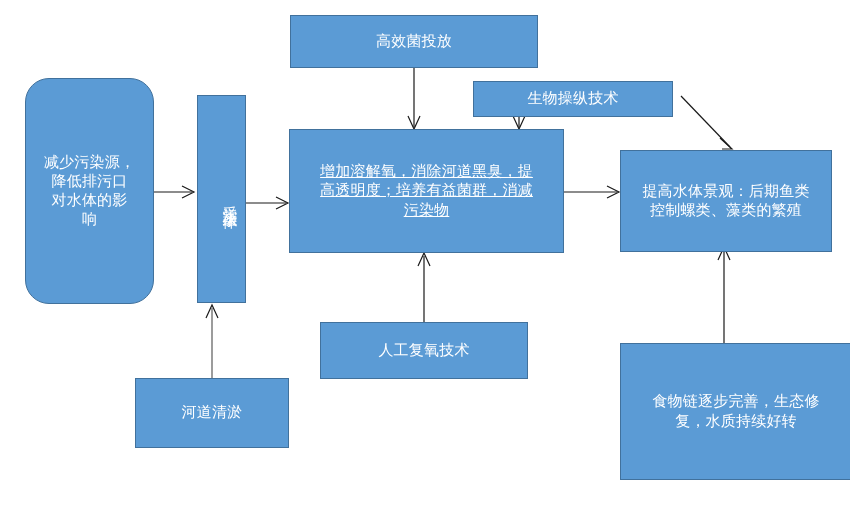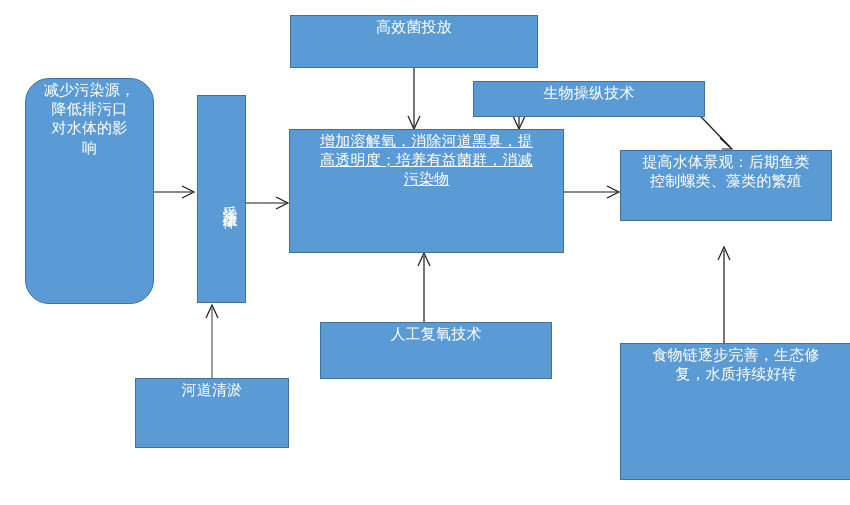--- a/index.html
+++ b/index.html
@@ -17,20 +17,21 @@
     background: #ffffff;
     overflow: hidden;
   }
   .node {
     position: absolute;
     box-sizing: border-box;
     background: #5B9BD5;
     border: 1px solid #41719C;
     color: #FFFFFF;
     display: flex;
+    align-items: center;
     justify-content: center;
     text-align: center;
     line-height: 1.28;
     font-size: 15px;
     font-family: "Liberation Serif", "DejaVu Serif", serif;
     padding: 2px 6px;
     letter-spacing: 0.2px;
   }
   .node .txt {
     display: block;
@@ -131,36 +132,36 @@
   </div>
 
   <div class="node vertical" style="left:197px; top:95px; width:49px; height:208px;">
     <span class="txt">受污染水体</span>
   </div>
 
   <div class="node" style="left:290px; top:15px; width:248px; height:53px;">
     <span class="txt">高效菌投放</span>
   </div>
 
-  <div class="node" style="left:473px; top:81px; width:232px; height:36px;">
+  <div class="node" style="left:473px; top:81px; width:200px; height:36px;">
     <span class="txt">生物操纵技术</span>
   </div>
 
   <div class="node" style="left:289px; top:129px; width:275px; height:124px;text-decoration:underline;">
     <span class="txt">增加溶解氧，消除河道黑臭，提
 高透明度；培养有益菌群，消减
 污染物</span>
   </div>
 
-  <div class="node" style="left:620px; top:150px; width:212px; height:71px;">
+  <div class="node" style="left:620px; top:150px; width:212px; height:102px;">
     <span class="txt">提高水体景观：后期鱼类
 控制螺类、藻类的繁殖</span>
   </div>
 
-  <div class="node" style="left:320px; top:322px; width:232px; height:57px;">
+  <div class="node" style="left:320px; top:322px; width:208px; height:57px;">
     <span class="txt">人工复氧技术</span>
   </div>
 
   <div class="node" style="left:135px; top:378px; width:154px; height:70px;">
     <span class="txt">河道清淤</span>
   </div>
 
   <div class="node" style="left:620px; top:343px; width:232px; height:137px;">
     <span class="txt">食物链逐步完善，生态修
 复，水质持续好转</span>

